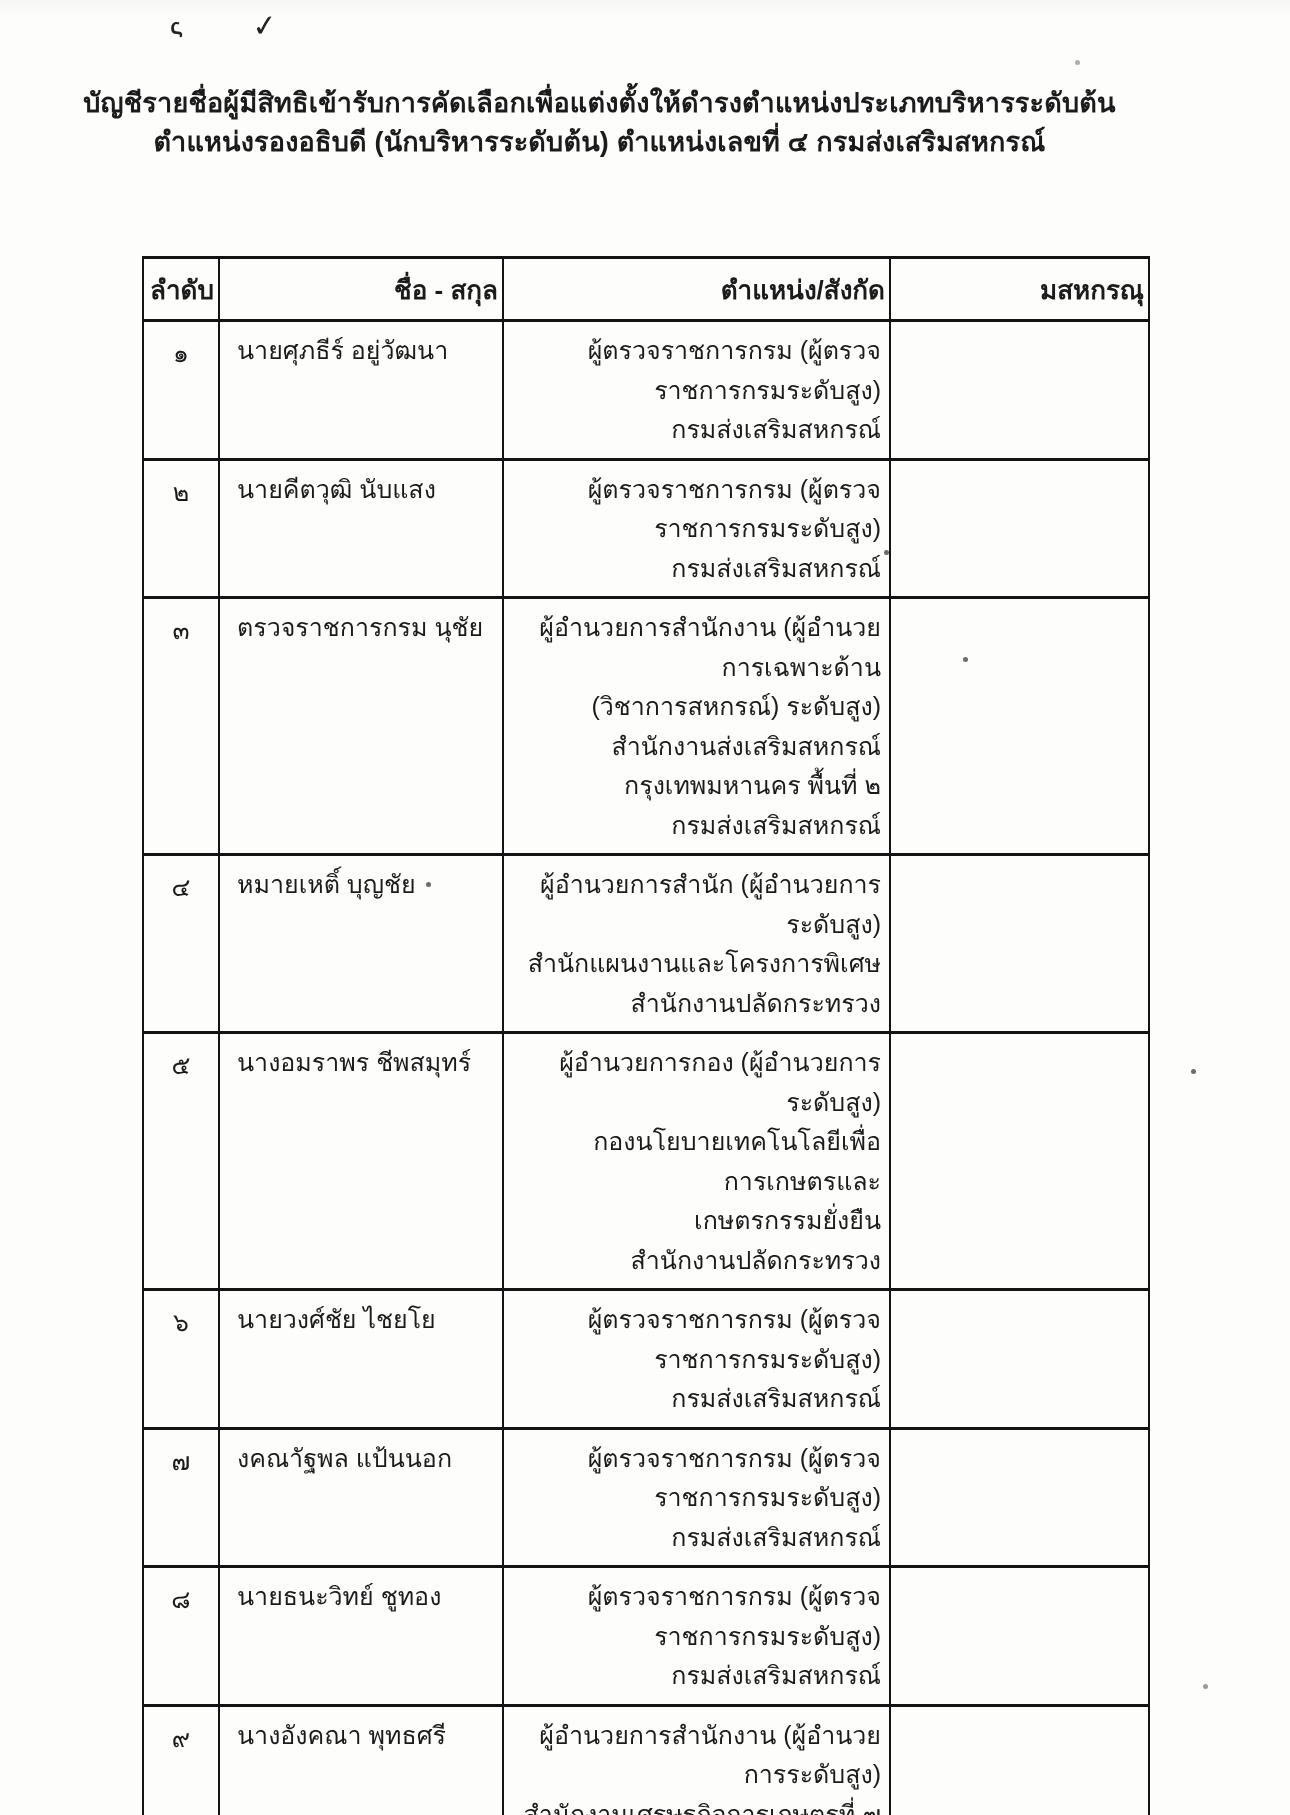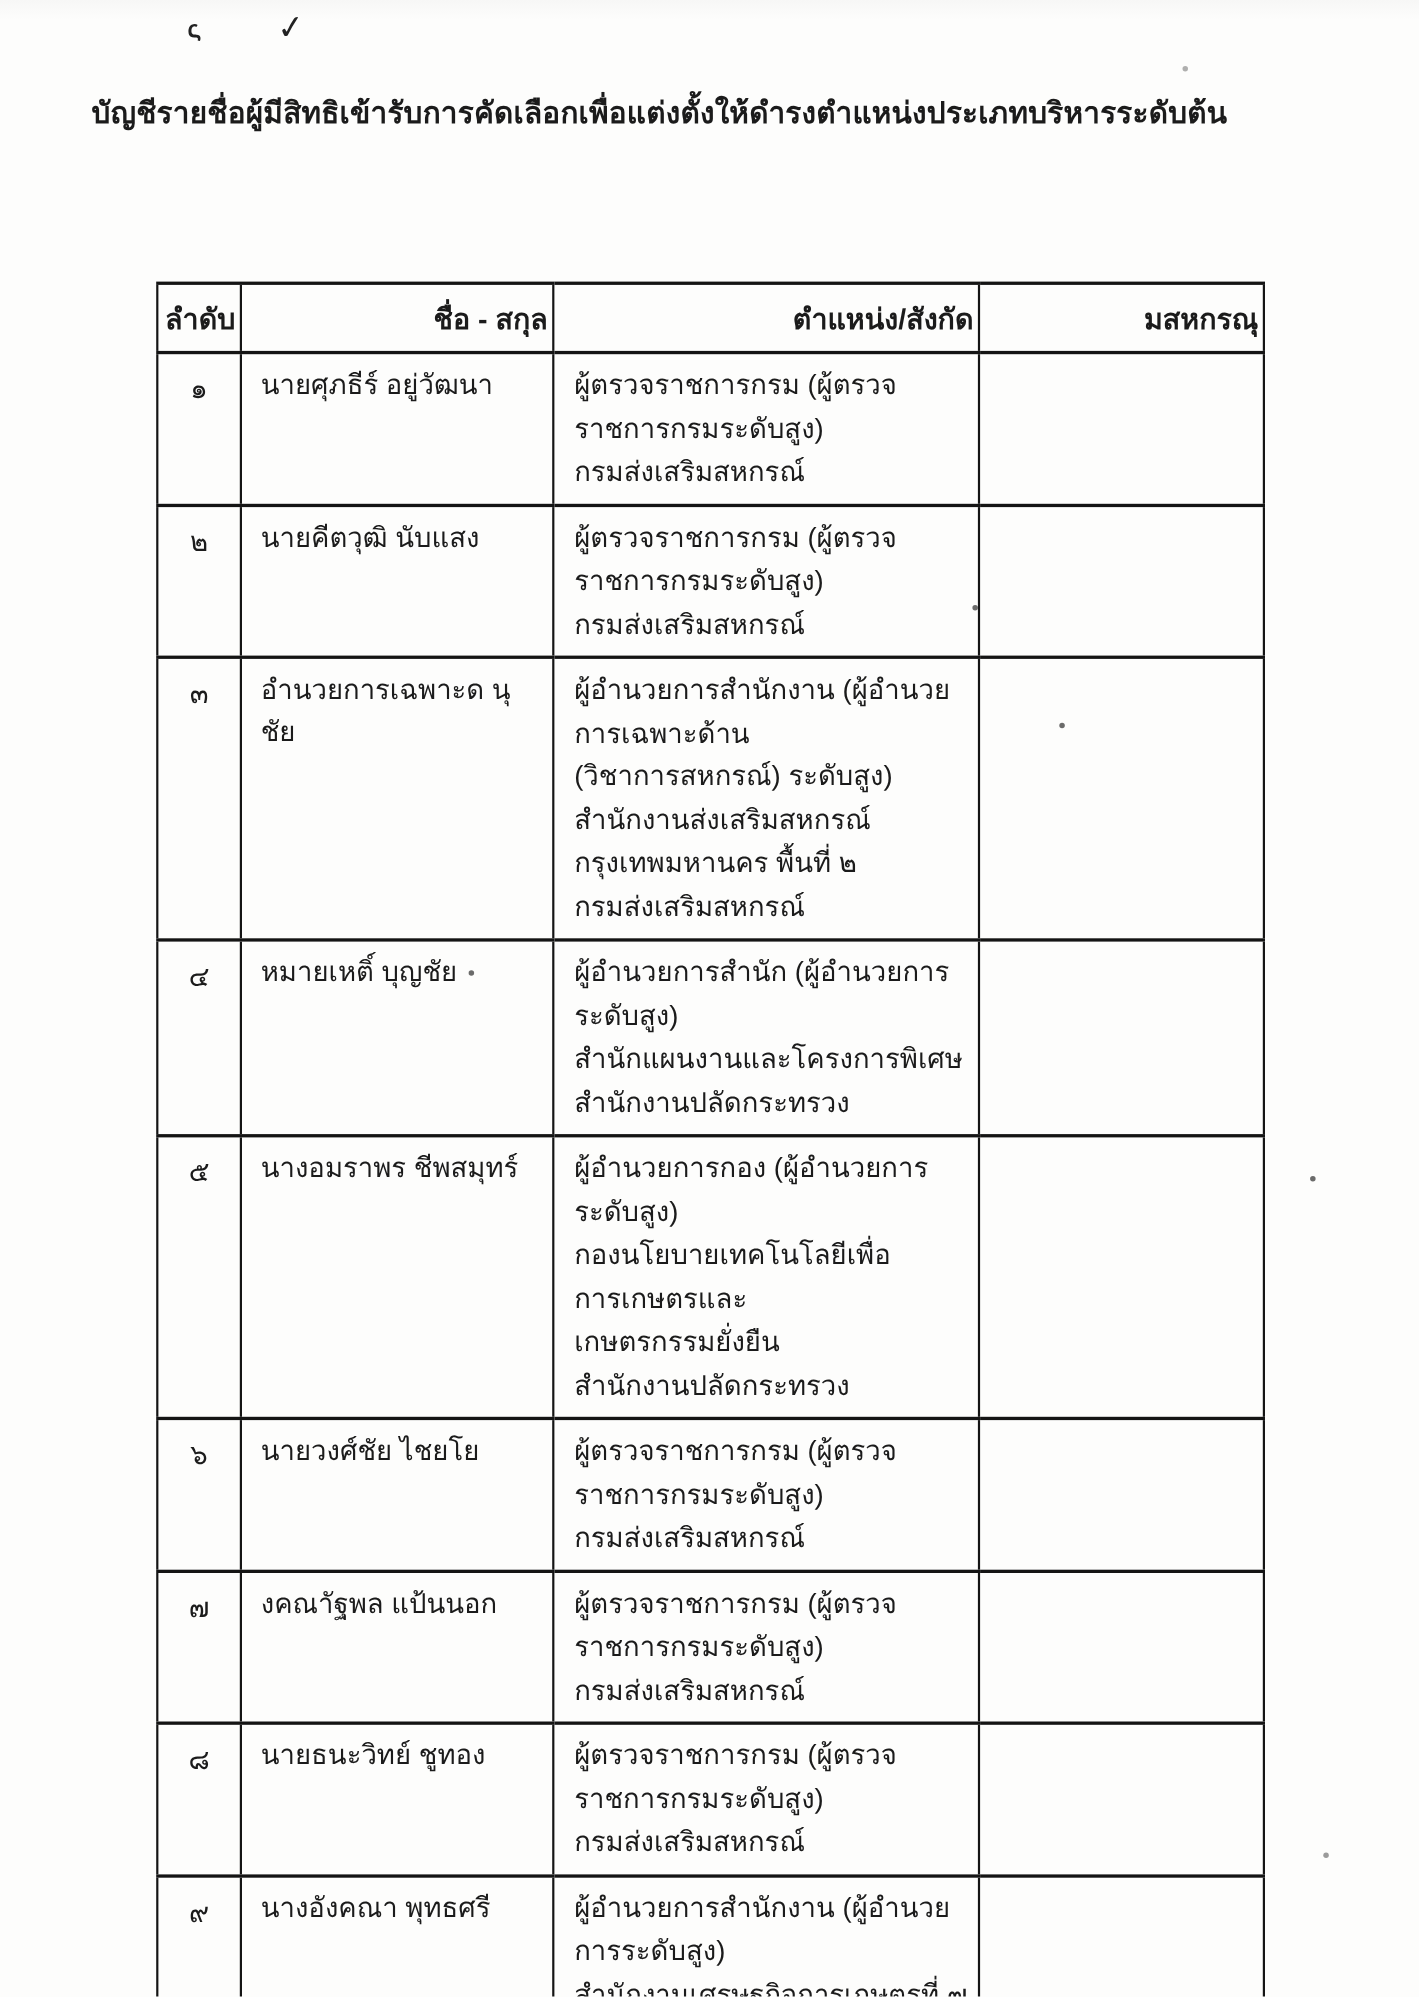--- a/index.html
+++ b/index.html
@@ -76,20 +76,21 @@
   }
   .roster-table td.name {
     padding: 9px 10px 7px 17px;
     line-height: 39px;
     margin-top: 24px;
   }
   .roster-table td.pos {
     padding: 9px 8px 8px 18px;
     line-height: 39.5px;
     white-space: pre-line;
+    text-align: right;
   }
   .roster-table td.remark {
     padding: 12px 0 0 62px;
     font-weight: bold;
     font-size: 24px;
   }
   .roster-table tbody td { border-bottom-width: 3px; border-top-width: 3px; }
   
   .speckle {
     position: absolute;
@@ -103,20 +104,21 @@
 </head>
 <body>
 
 <div class="page">
 
   <span class="pen-mark pen-mark-1">ς</span>
   <span class="pen-mark pen-mark-2">✓</span>
 
   <div class="title-block">
     <div class="title-line">บัญชีรายชื่อผู้มีสิทธิเข้ารับการคัดเลือกเพื่อแต่งตั้งให้ดำรงตำแหน่งประเภทบริหารระดับต้น</div>
+    <div class="title-line">ตำแหน่งรองอธิบดี (นักบริหารระดับต้น) ตำแหน่งเลขที่ ๔ กรมส่งเสริมสหกรณ์</div>
   </div>
 
   <table class="roster-table">
     <colgroup>
       <col class="c-no">
         <col class="c-name">
         <col class="c-pos">
         <col class="c-remark">
     </colgroup>
     <thead>
@@ -137,21 +139,21 @@
       </tr>
       <tr>
         <td class="no">๒</td>
         <td class="name">นายคีตวุฒิ นับแสง</td>
         <td class="pos">ผู้ตรวจราชการกรม (ผู้ตรวจราชการกรมระดับสูง)
 กรมส่งเสริมสหกรณ์</td>
         <td class="remark"></td>
       </tr>
       <tr>
         <td class="no">๓</td>
-        <td class="name">อำนวยการเฉพาะด นุชัย</td>
+        <td class="name">ตรวจราชการกรม นุชัย</td>
         <td class="pos">ผู้อำนวยการสำนักงาน (ผู้อำนวยการเฉพาะด้าน
 (วิชาการสหกรณ์) ระดับสูง)
 สำนักงานส่งเสริมสหกรณ์กรุงเทพมหานคร พื้นที่ ๒
 กรมส่งเสริมสหกรณ์</td>
         <td class="remark"></td>
       </tr>
       <tr>
         <td class="no">๔</td>
         <td class="name">หมายเหติ์ บุญชัย</td>
         <td class="pos">ผู้อำนวยการสำนัก (ผู้อำนวยการระดับสูง)

